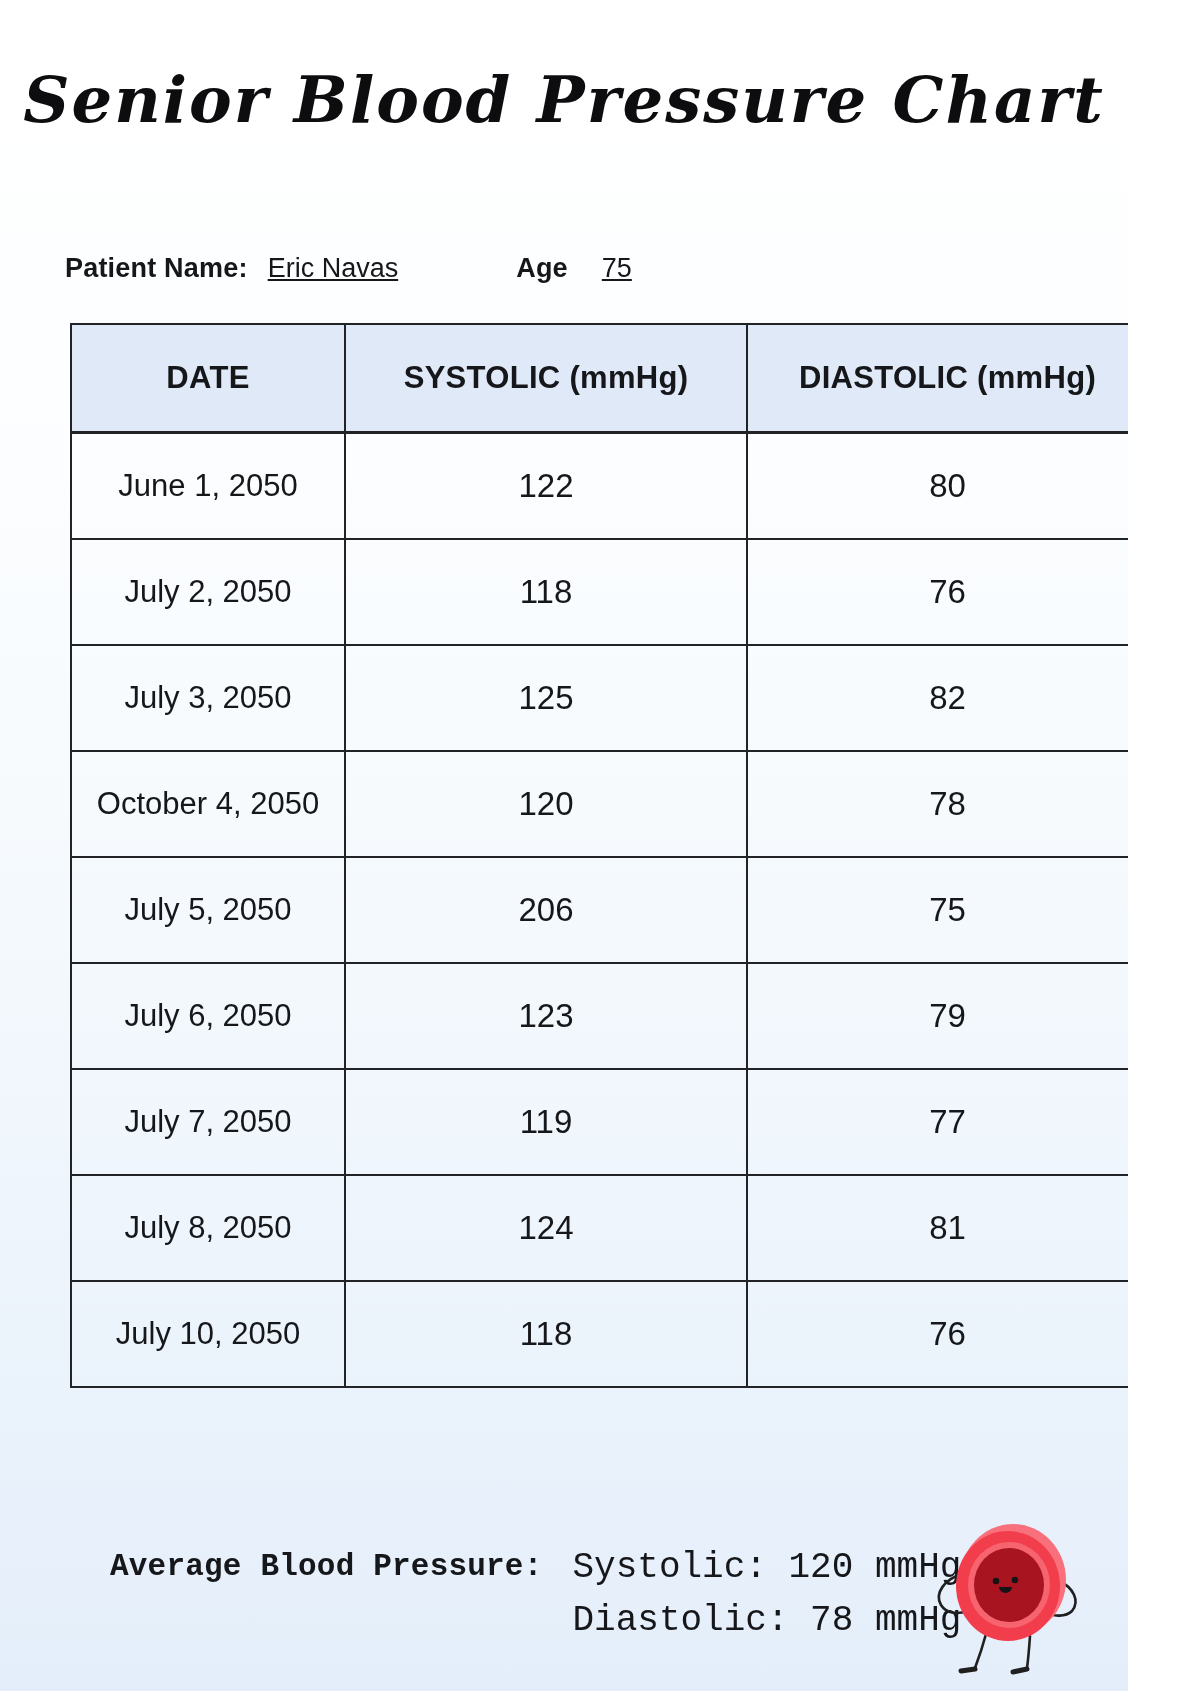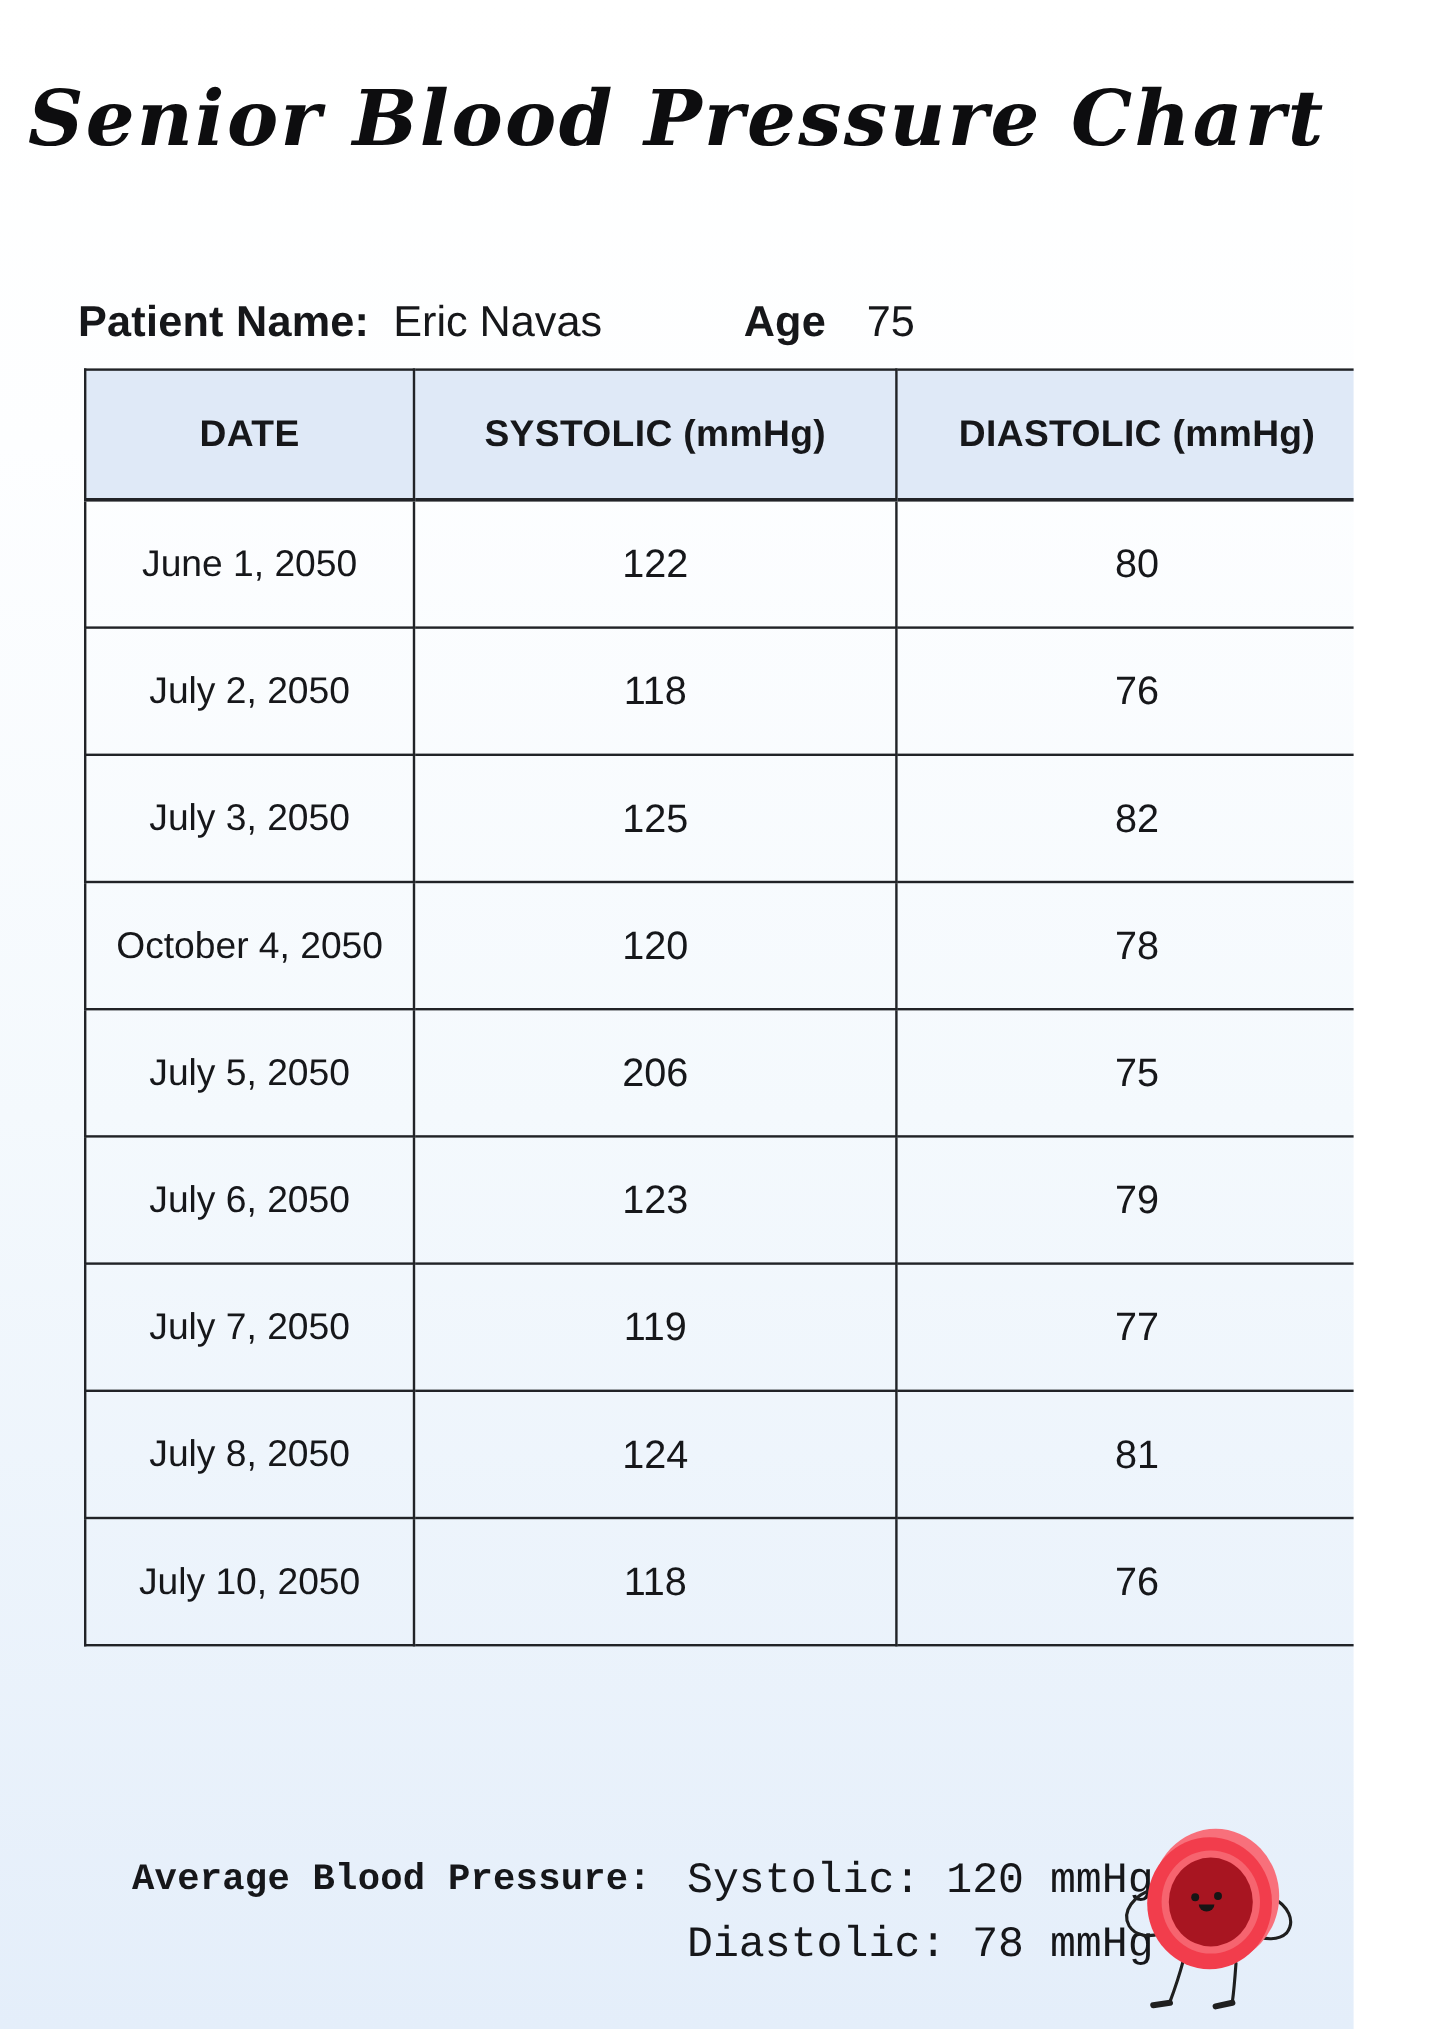--- a/index.html
+++ b/index.html
@@ -9,28 +9,28 @@
     background:linear-gradient(180deg,#ffffff 0%,#fdfeff 22%,#f4f9fd 55%,#e4eefa 100%);
   }
   .title{
     position:absolute;top:62px;left:0;width:100%;
     text-align:center;margin:0;
     font-family:"DejaVu Serif",serif;font-style:italic;font-weight:600;
     font-size:64px;letter-spacing:2px;color:#0d0d0f;
   }
   .patient-row{
     position:absolute;top:248px;left:65px;width:1080px;
-    display:flex;align-items:baseline;font-size:36px;line-height:40px;
+    display:flex;align-items:baseline;font-size:27px;line-height:40px;
   }
   .patient-row .lbl{font-weight:bold;letter-spacing:.2px;}
-  .patient-row .val{margin-left:20px;font-weight:400;}
+  .patient-row .val{margin-left:20px;font-weight:400;text-decoration:underline;}
   .patient-row .age-lbl{margin-left:118px;}
   .patient-row .age-val{margin-left:34px;}
   table.bp{
-    position:absolute;left:70px;top:307px;width:1077px;
+    position:absolute;left:70px;top:323px;width:1077px;
     border-collapse:collapse;table-layout:fixed;
   }
   table.bp col.c-date{width:274px;}
   table.bp col.c-sys{width:402px;}
   table.bp col.c-dia{width:401px;}
   table.bp th,table.bp td{
     border:2px solid #212327;text-align:center;vertical-align:middle;
     padding:0;
   }
   table.bp thead th{

